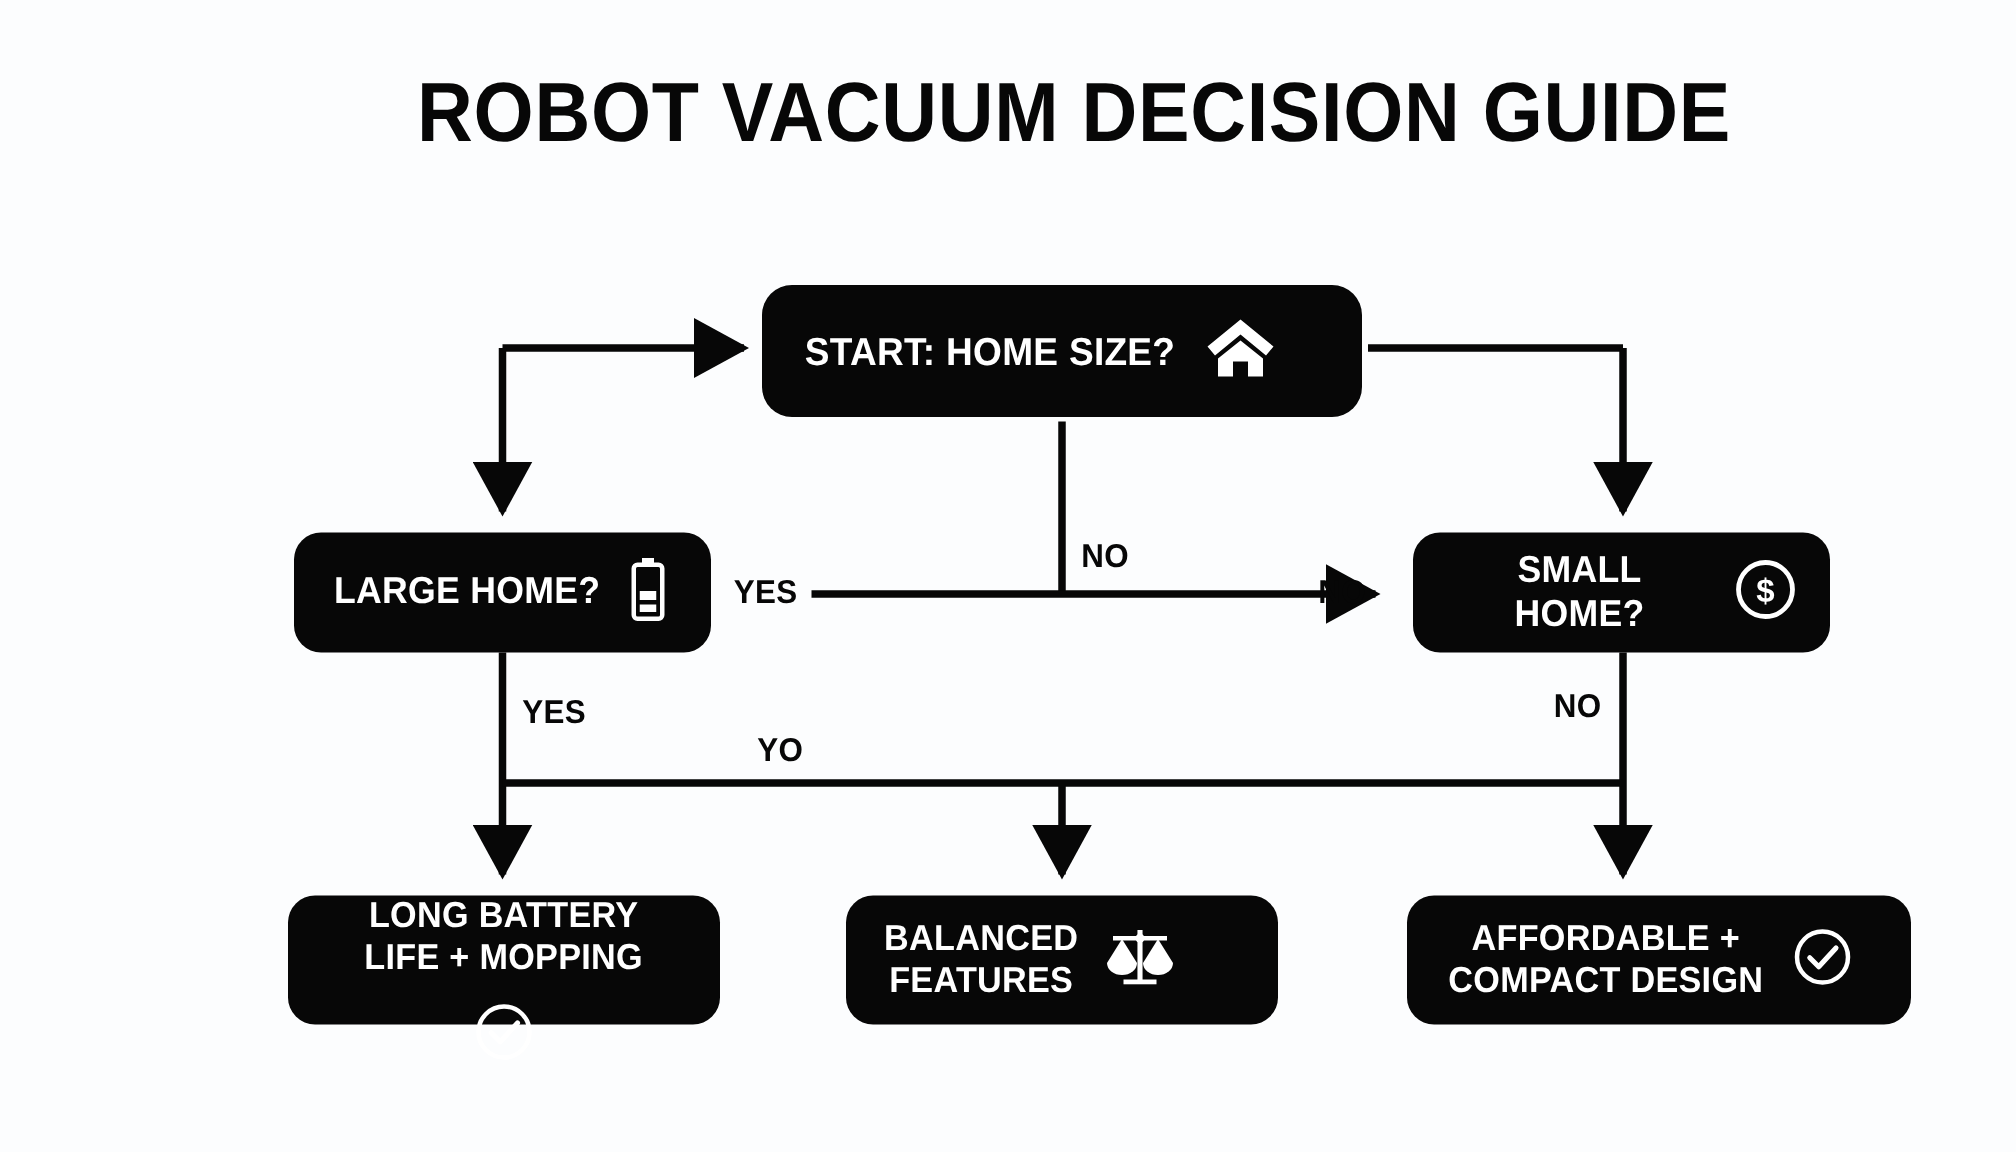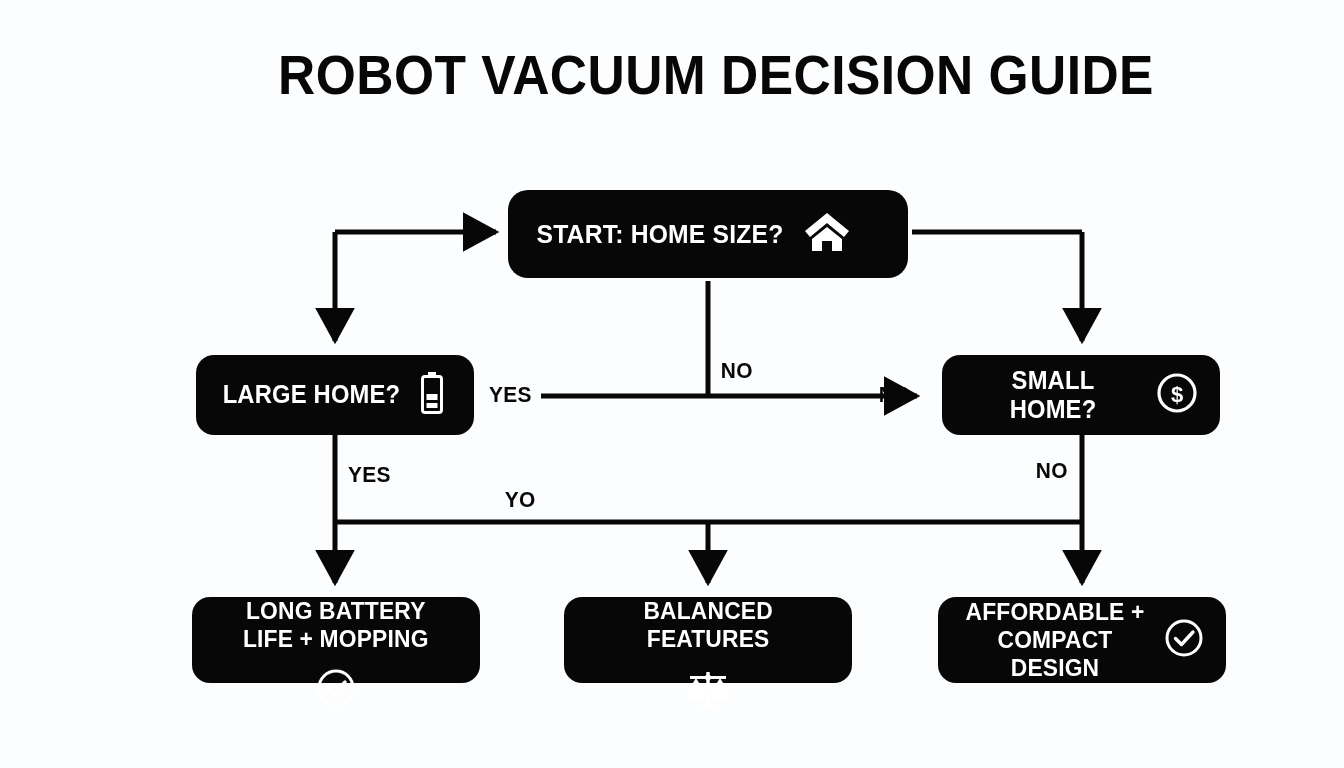--- a/index.html
+++ b/index.html
@@ -69,22 +69,22 @@
   .node .icon {
     flex: 0 0 auto;
     display: block;
   }
 
   #node-start      { left: 464px; top: 190px; width: 400px; height: 88px; border-radius: 20px; }
   #node-start .label { font-size: 26px; }
   #node-large      { left: 152px; top: 355px; width: 278px; height: 80px; }
   #node-small      { left: 898px; top: 355px; width: 278px; height: 80px; }
   #node-out-left   { left: 148px; top: 597px; width: 288px; height: 86px; flex-direction: column; }
-  #node-out-mid    { left: 520px; top: 597px; width: 288px; height: 86px; flex-direction: column; }
-  #node-out-right  { left: 894px; top: 597px; width: 288px; height: 86px; }
+  #node-out-mid    { left: 520px; top: 597px; width: 288px; height: 86px; }
+  #node-out-right  { left: 894px; top: 597px; width: 336px; height: 86px; }
   #node-out-left .label,
   #node-out-mid .label,
   #node-out-right .label { font-size: 24px; text-align: center; }
 
   
   .edge-label {
     position: absolute;
     font-size: 22px;
     font-weight: 700;
     color: #070707;

